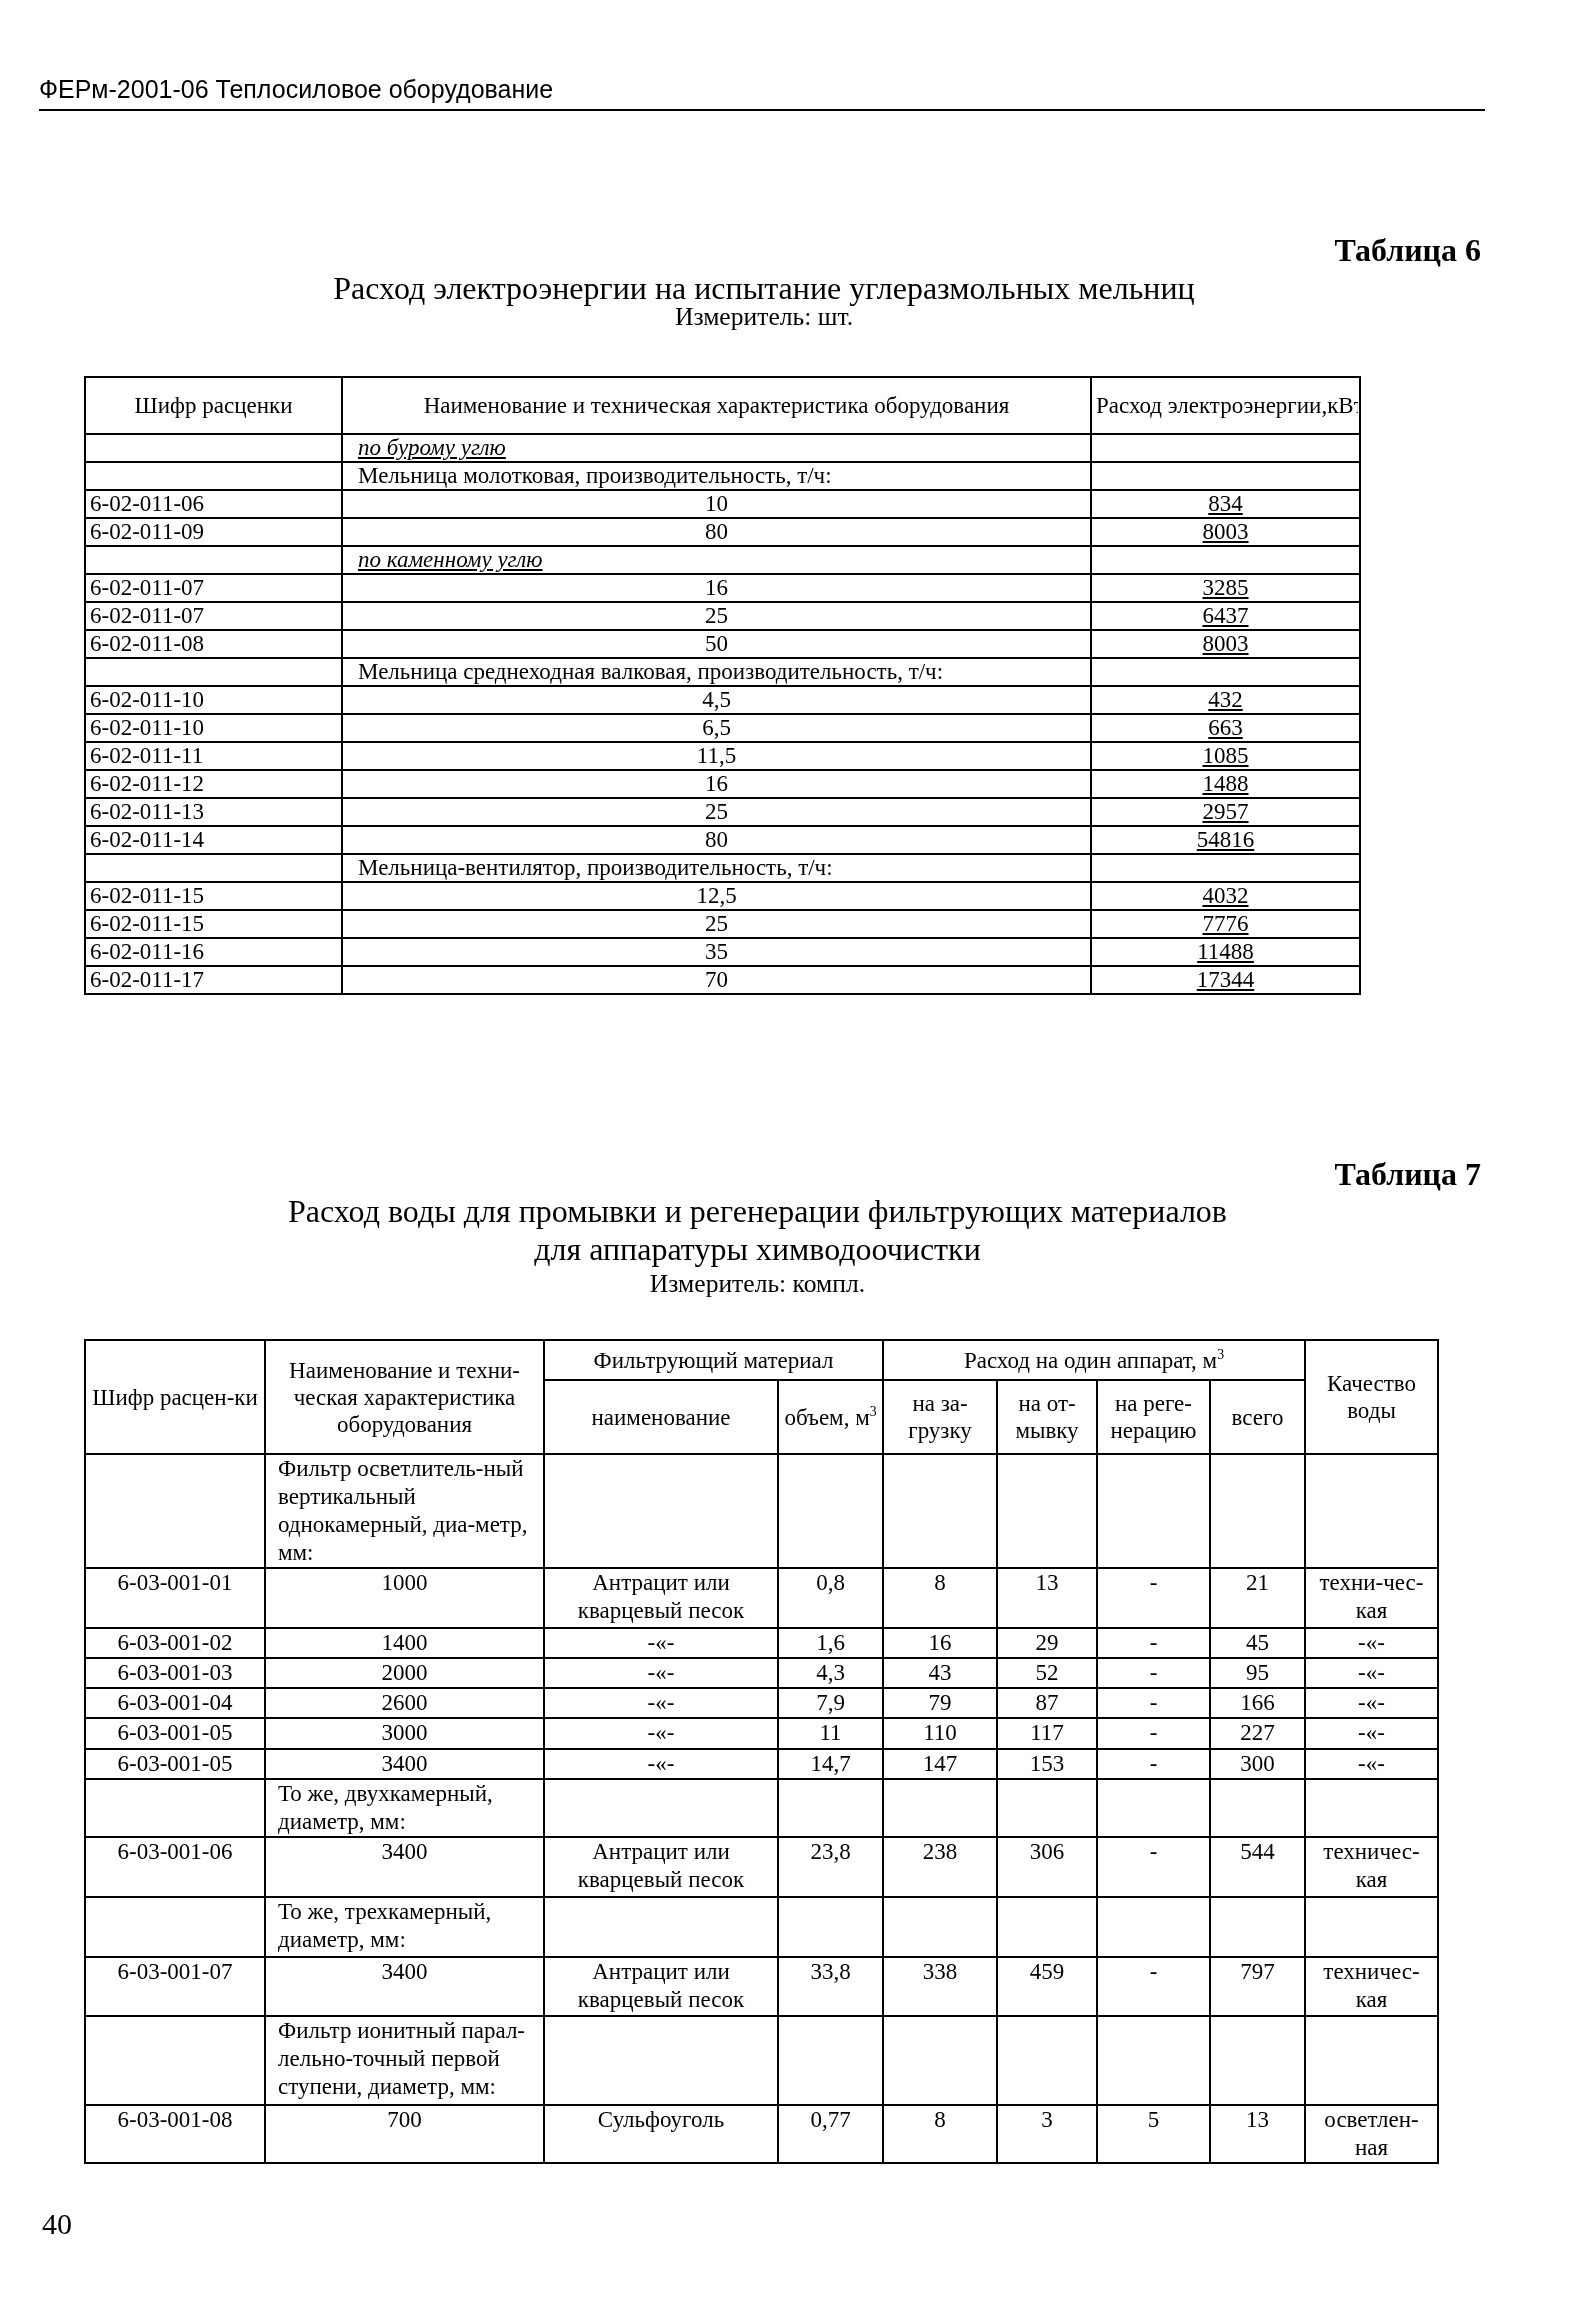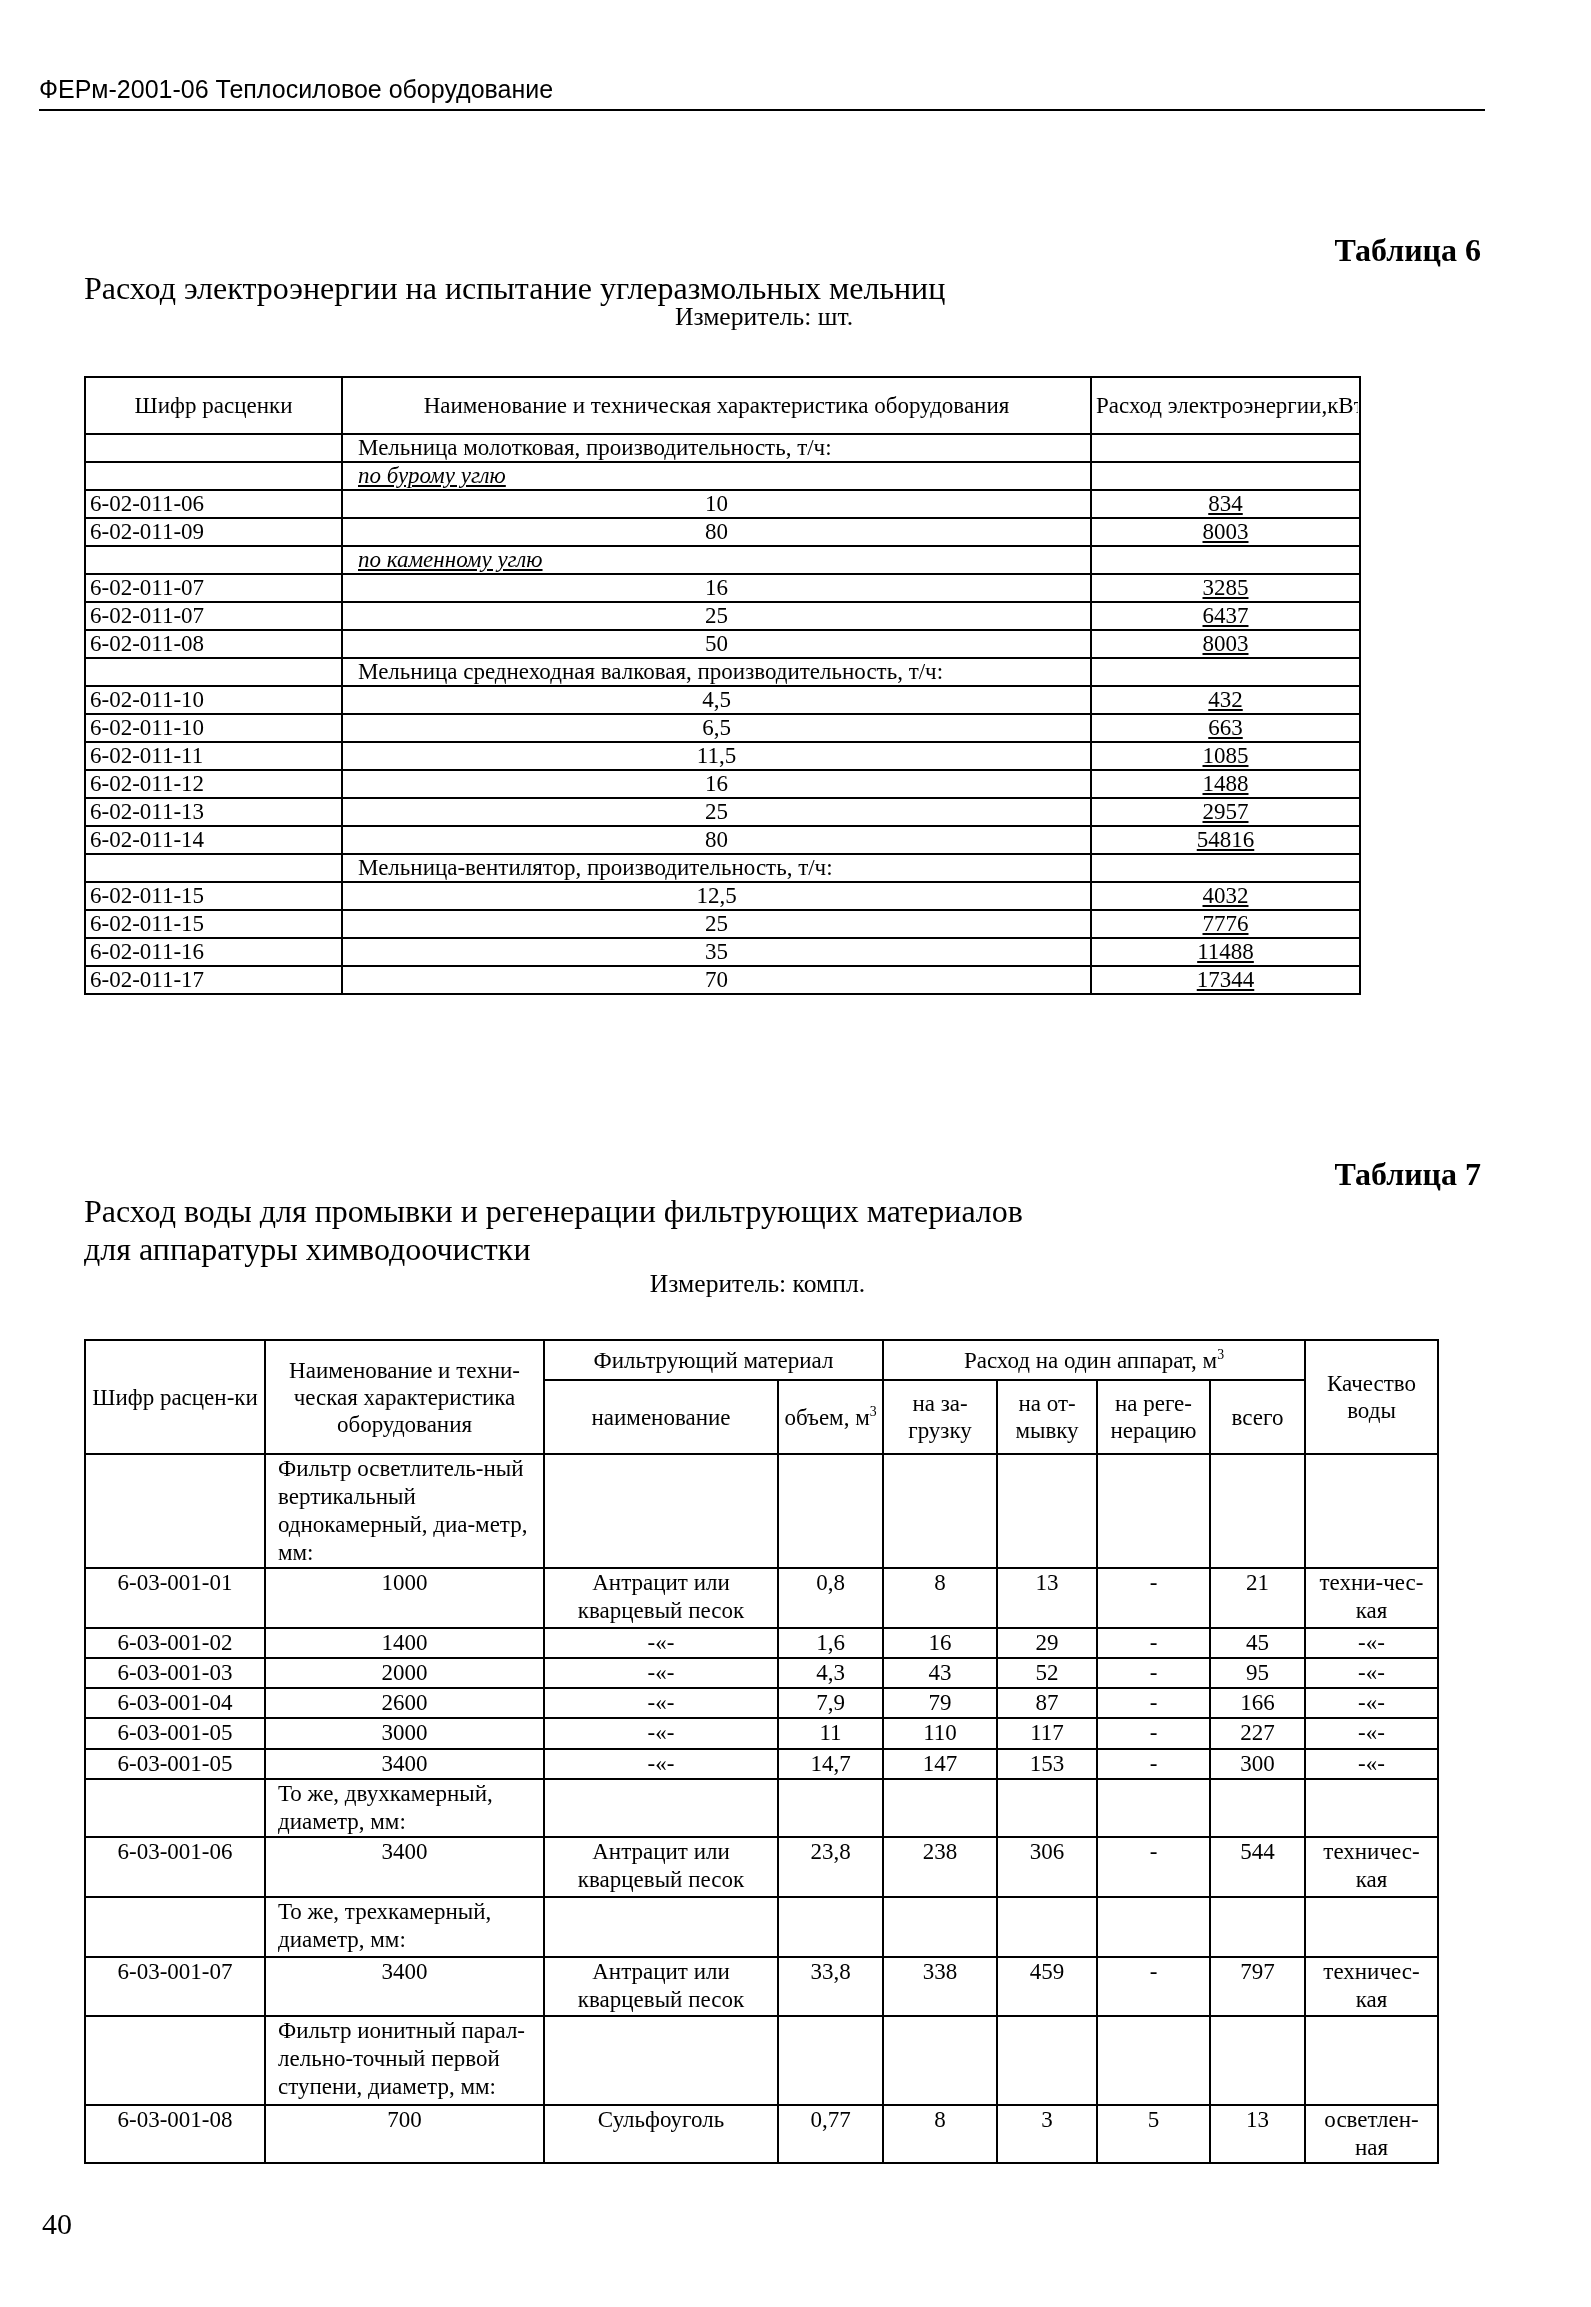--- a/index.html
+++ b/index.html
@@ -3,21 +3,21 @@
 <meta charset="utf-8">
 <style>
   html, body { margin: 0; padding: 0; background: #ffffff; }
   body { width: 1591px; height: 2307px; position: relative; overflow: hidden; color: #000; }
   .serif { font-family: "Liberation Serif", "DejaVu Serif", serif; }
   .sans { font-family: "Liberation Sans", "DejaVu Sans", sans-serif; }
   .abs { position: absolute; }
   #running-header { left: 39px; top: 75px; font-size: 25px; white-space: nowrap; }
   #header-rule { left: 39px; top: 109px; width: 1446px; height: 0; border-top: 2.7px solid #000; }
   .table-label { font-weight: bold; font-size: 32px; white-space: nowrap; text-align: right; }
-  .table-title { font-size: 32px; white-space: nowrap; line-height: 38px; }
+  .table-title { font-size: 32px; text-align: center; white-space: nowrap; line-height: 38px; }
   .table-unit { font-size: 25.6px; text-align: center; white-space: nowrap; }
   table { border-collapse: collapse; position: absolute; table-layout: fixed; }
   td, th { border: 2px solid #000; padding: 0 4px; font-weight: normal; overflow: hidden; }
   #t6 { left: 84px; top: 376px; width: 1275px; font-size: 23px; }
   #t6 th { height: 55px; text-align: center; vertical-align: middle; font-size: 23px; white-space: nowrap; border-radius: 6px; }
   #t6 td { height: 26px; line-height: 25.6px; white-space: nowrap; padding-top: 0; padding-bottom: 0; vertical-align: top; }
   #t6 td.code { text-align: left; }
   #t6 td.cap { text-align: center; }
   #t6 td.val { text-align: center; text-decoration: underline; }
   #t6 td.group { text-align: left; padding-left: 15px; }
@@ -48,26 +48,26 @@
   <thead>
     <tr>
       <th>Шифр расценки</th>
       <th>Наименование и техническая характеристика оборудования</th>
       <th>Расход электроэнергии,кВт.ч</th>
     </tr>
   </thead>
   <tbody id="t6-body">
       <tr>
         <td class="code"></td>
+        <td class="sub">по бурому углю</td>
+        <td class="val"></td>
+      </tr>
+      <tr>
+        <td class="code"></td>
         <td class="group">Мельница молотковая, производительность, т/ч:</td>
-        <td class="val"></td>
-      </tr>
-      <tr>
-        <td class="code"></td>
-        <td class="sub">по бурому углю</td>
         <td class="val"></td>
       </tr>
       <tr>
         <td class="code">6-02-011-06</td>
         <td class="cap">10</td>
         <td class="val">834</td>
       </tr>
       <tr>
         <td class="code">6-02-011-09</td>
         <td class="cap">80</td>

